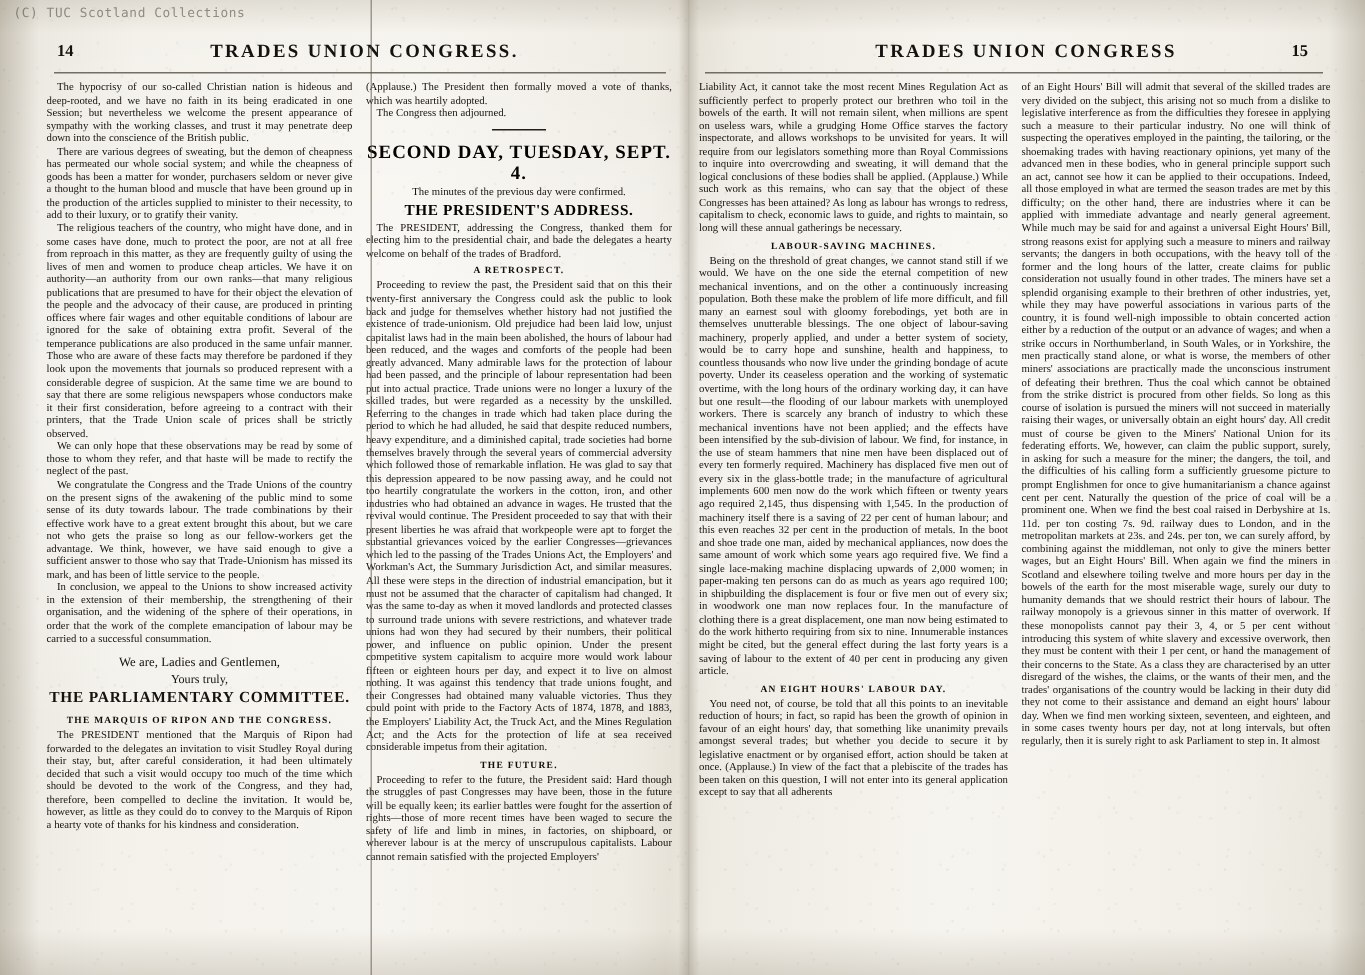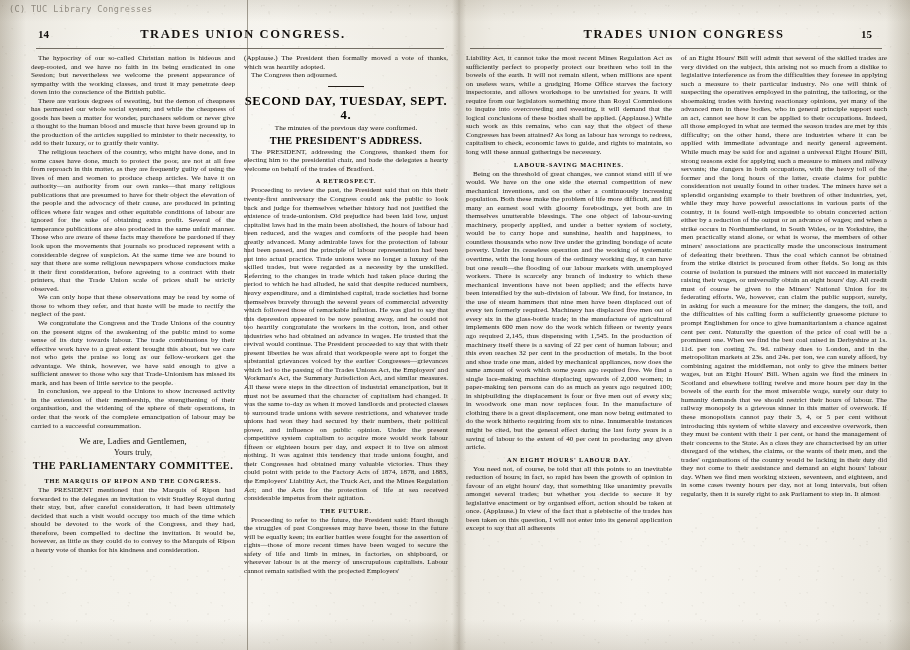--- a/index.html
+++ b/index.html
@@ -232,21 +232,21 @@
   .inkwrap {
     filter: blur(0.13px) contrast(1.1);
   }
 </style>
 </head>
 <body>
 
 <div id="scan"></div>
 <div id="grain"></div>
 
-<div id="watermark">(C) TUC Library Congresses</div>
+<div id="watermark">(C) TUC Scotland Collections</div>
 
 <div class="page" id="page-left">
   <div class="running-head">
     <div class="rh-inner">
       <div class="rh-folio" id="folio-left">14</div>
       <div class="rh-title">TRADES UNION CONGRESS.</div>
     </div>
   </div>
   <div class="rule"></div>
   <div class="cols inkwrap">

